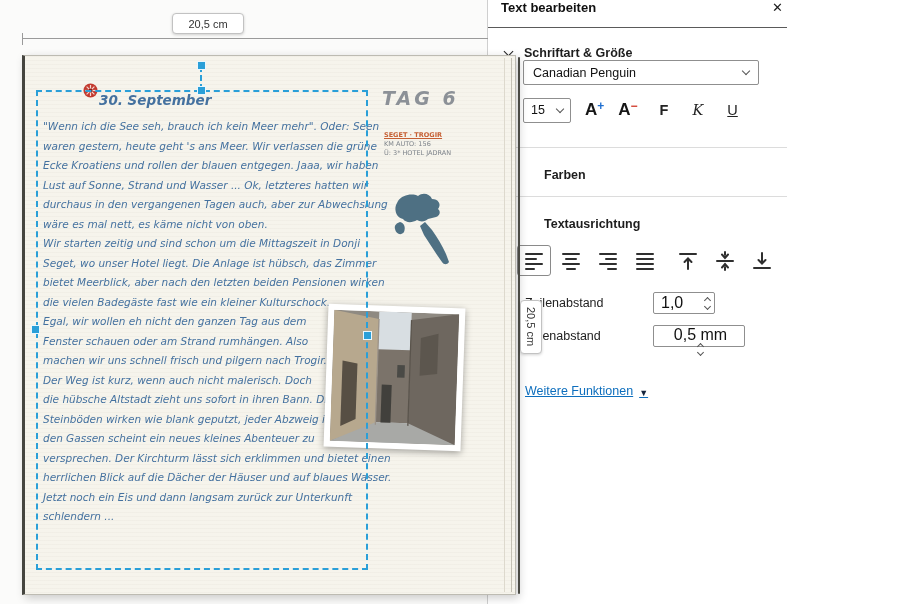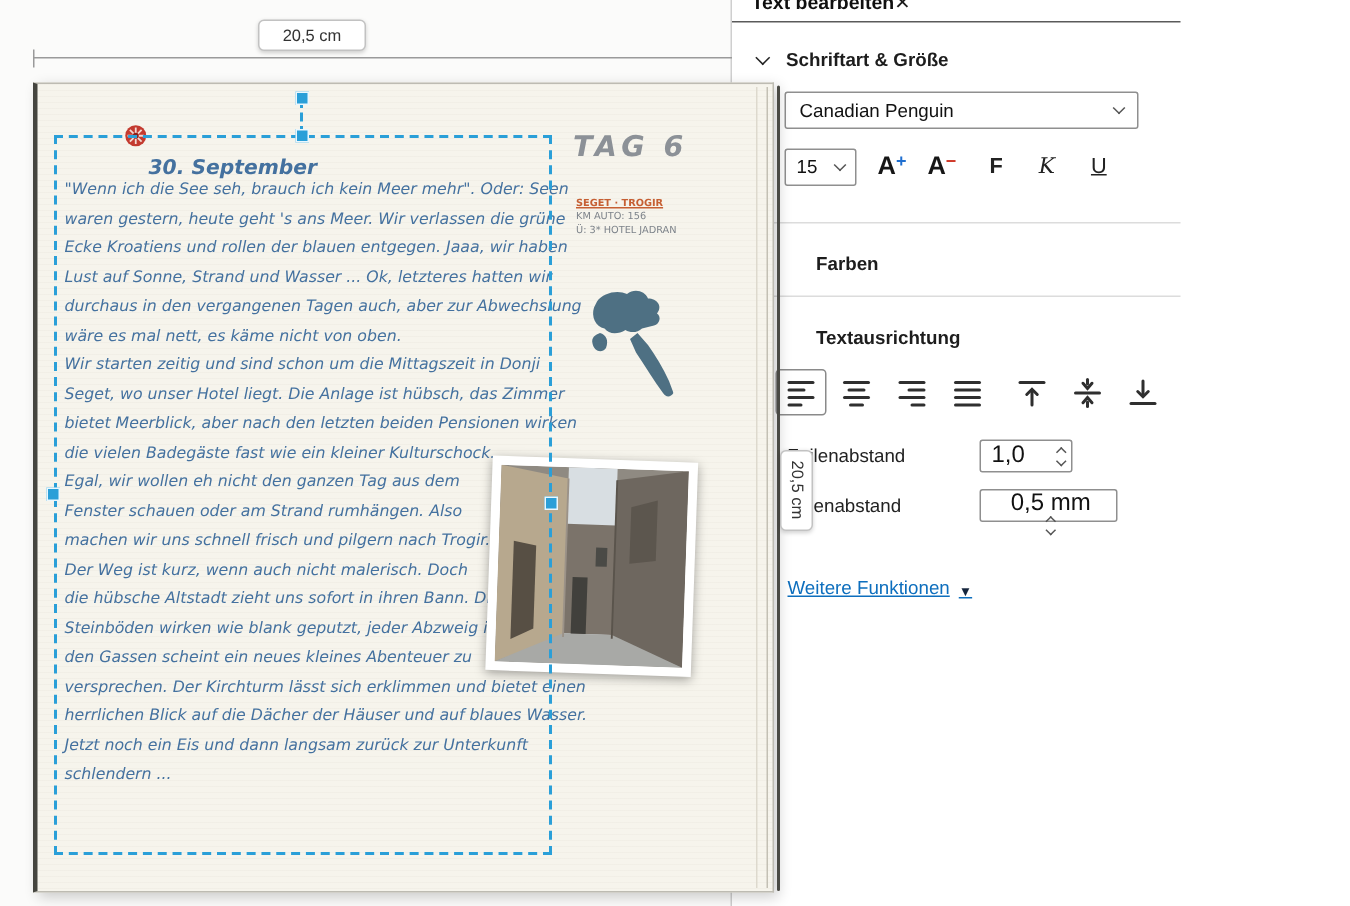--- a/index.html
+++ b/index.html
@@ -66,21 +66,21 @@
     border-left:1px solid #ddd9cd; border-right:1px solid #c3c0b4;
   }
   .cover-edge {
     position:absolute; left:518px; top:57px; width:2px; height:537px;
     background:#4a4a44; border-radius:2px; z-index:1;
   }
 
   
   .flower { position:absolute; left:58px; top:27px; }
   .journal-date {
-    position:absolute; left:74px; top:48px;
+    position:absolute; left:74px; top:36px;
     font-family:"DejaVu Sans", sans-serif; font-style:italic; font-weight:bold;
     font-size:13.5px; color:#44719f;
   }
   .journal-body {
     position:absolute; left:18px; top:61px; width:350px;
     font-family:"DejaVu Sans", sans-serif; font-style:italic;
     font-size:10.5px; line-height:19.5px; color:#44719f;
     white-space:pre-line;
   }
   .day-title {
@@ -115,43 +115,43 @@
     border:1px solid #eaf7fe; z-index:8;
   }
   .h-rotate { left:197px; top:61px; }
   .h-top    { left:197px; top:86px; }
   .h-left   { left:31px;  top:325px; }
   .h-right  { left:363px; top:331px; }
 
   
   .panel { position:relative; flex:none; width:299px; height:604px; background:#fff; }
   .panel-header {
-    height:15px; border-bottom:1px solid #5a5a5a;
-    display:flex; align-items:center; 
+    height:28px; border-bottom:1px solid #5a5a5a;
+    display:flex; align-items:center; justify-content:space-between;
     padding:0 4px 12px 13px;
   }
   .panel-title { font-size:13px; font-weight:bold; color:#101010; }
   .close-icon { font-size:13px; color:#1a1a1a; cursor:pointer; line-height:1; }
 
   .chev {
     display:inline-block; width:7px; height:7px;
     border-right:1.8px solid #222; border-bottom:1.8px solid #222; flex:none;
   }
   .chev.down  { transform:rotate(45deg); margin-top:-3px; }
   .chev.right { transform:rotate(-45deg); }
   .chev.gray  { border-color:#555; width:6px; height:6px; }
 
   .section-hdr {
     display:flex; align-items:center; gap:12px; margin:18px 0 0 17px;
     font-size:12.5px; font-weight:bold; color:#1d1d1d; cursor:pointer;
   }
   .section-hdr.tight { margin-top:20px;gap:32px; }
 
   .font-select {
-    margin:14px 0 0 35px; width:236px; height:25px;
+    margin:0 0 0 35px; width:236px; height:25px;
     border:1px solid #8f8f8f; background:#fff; border-radius:2px;
     display:flex; align-items:center; justify-content:space-between;
     padding:0 9px; font-size:12.5px; color:#111; cursor:pointer;
   }
   .tools-row { margin:12px 0 0 35px; display:flex; align-items:center; height:26px; }
   .size-select {
     width:48px; height:25px; border:1px solid #8f8f8f; background:#fff; border-radius:2px;
     display:flex; align-items:center; justify-content:space-between;
     padding:0 7px; font-size:12.5px; color:#111; cursor:pointer;
   }

